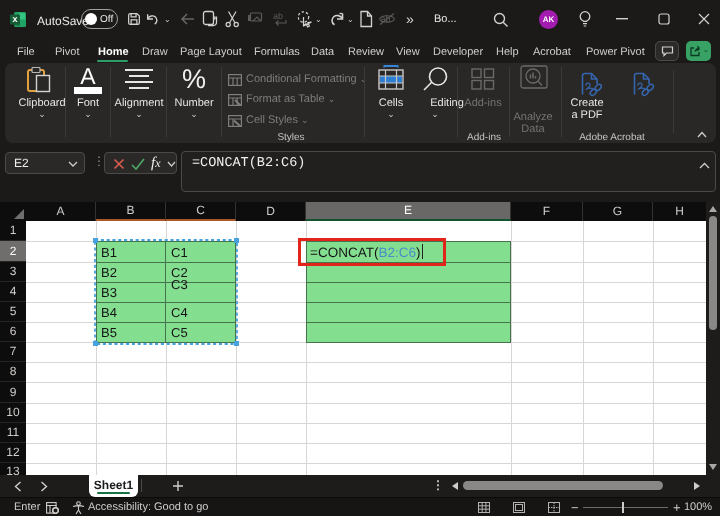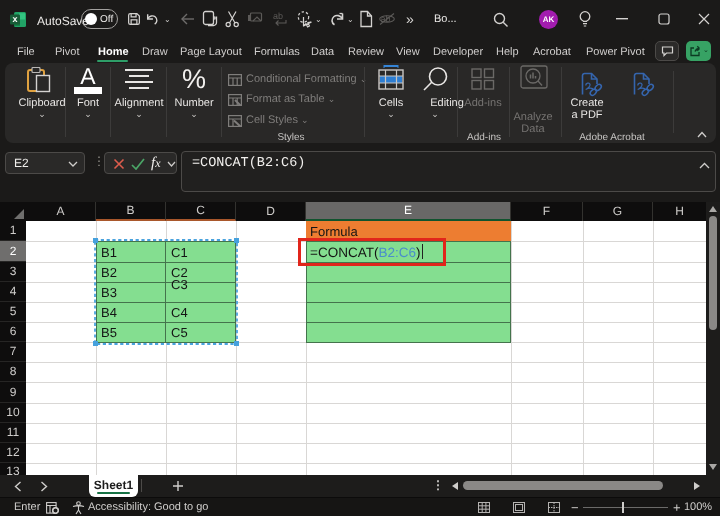--- a/index.html
+++ b/index.html
@@ -364,23 +364,20 @@
       <div class="cell" style="left:145px;top:56px">C3</div>
       <div class="cell" style="left:145px;top:84px">C4</div>
       <div class="cell" style="left:145px;top:104px">C5</div>
   <svg class="abs" style="left:67px;top:17px" width="146" height="108">
         <rect x="2" y="2" width="142" height="104" fill="none" stroke="#4aa3de" stroke-width="1.8" stroke-dasharray="3.2 2.6"></rect>
       </svg>
   <div class="abs" style="left:67px;top:17px;width:5px;height:5px;background:#46a1dd"></div>
   <div class="abs" style="left:208px;top:17px;width:5px;height:5px;background:#46a1dd"></div>
   <div class="abs" style="left:67px;top:120px;width:5px;height:5px;background:#46a1dd"></div>
   <div class="abs" style="left:208px;top:120px;width:5px;height:5px;background:#46a1dd"></div>
-  <div class="abs" style="left:280px;top:0;width:205px;height:21px;background:#ed7d31">
-        <span class="cell" style="left:4px;top:3px">Formula</span>
-      </div>
   <div class="abs" style="left:280px;top:20px;width:205px;height:102px;background:#84de90;border:1px solid #44734c"></div>
   <div class="abs" style="left:280px;top:41px;width:205px;height:1px;background:#44734c"></div>
   <div class="abs" style="left:280px;top:61px;width:205px;height:1px;background:#44734c"></div>
   <div class="abs" style="left:280px;top:81px;width:205px;height:1px;background:#44734c"></div>
   <div class="abs" style="left:280px;top:101px;width:205px;height:1px;background:#44734c"></div>
   <div class="cell" style="left:284px;top:24px;font-size:13.5px">=CONCAT(<span style="color:#4a8dcb">B2:C6</span>)</div>
   <div class="abs" style="left:396px;top:23px;width:1px;height:15px;background:#222"></div>
   <div class="abs" style="left:272px;top:17px;width:148px;height:28px;border:3px solid #e1251b"></div>
 </div>
 <div id="vscroll">

